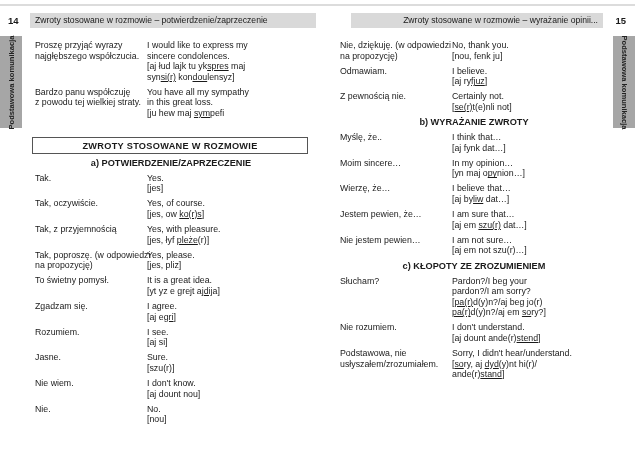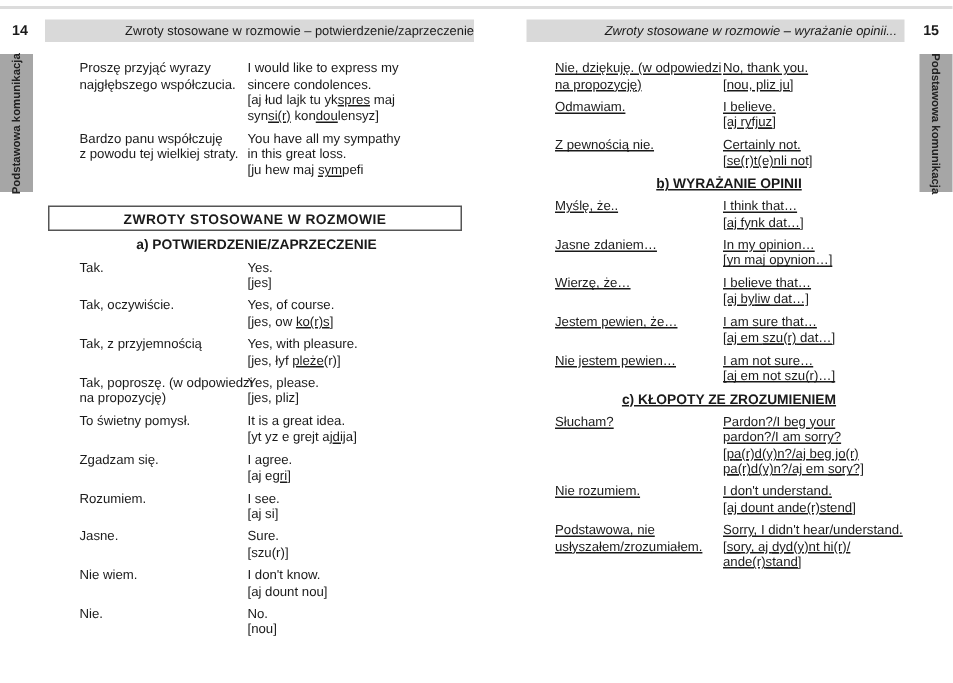--- a/index.html
+++ b/index.html
@@ -22,41 +22,41 @@
   }
   .page.left .pagenum{left:8px;}
   .page.right .pagenum{right:9px;}
 
   .hbar{
     position:absolute;top:13px;height:15px;
     background:#d9d9d9;
     font-size:8.6px;line-height:15px;
     white-space:nowrap;overflow:hidden;
   }
-  .page.left .hbar{left:30px;width:281px;padding-left:5px;text-align:right;}
-  .page.right .hbar{left:33px;width:247px;padding-right:5px;text-align:right;font-style:italic;}
+  .page.left .hbar{left:30px;width:281px;padding-left:5px;text-align:left;}
+  .page.right .hbar{left:33px;width:247px;padding-right:5px;text-align:right;}
 
   .tab{
     position:absolute;top:36px;width:22px;height:92px;
     background:#a6a6a6;
     display:flex;align-items:center;justify-content:center;
   }
   .tab.tab-left{left:0;}
   .tab.tab-right{right:0;}
   .tab span{
     white-space:nowrap;font-weight:bold;font-size:7.6px;color:#222;
   }
   .tab-left span{transform:rotate(-90deg);}
   .tab-right span{transform:rotate(90deg);}
 
   .content{position:absolute;top:40px;}
   .page.left  .content{left:35px;width:272px;}
-  .page.right .content{left:34px;width:268px;text-decoration:underline;}
-
-  .row{display:flex;margin-bottom:4.5px;margin-left:18px;}
+  .page.right .content{left:22px;width:268px;}
+
+  .row{display:flex;margin-bottom:4.5px;}
   .col-pl{width:112px;flex:none;}
   .col-en{flex:1;min-width:0;}
   .ln{font-size:8.8px;line-height:10.6px;white-space:nowrap;}
   .u{text-decoration:underline;}
 
   .boxed{
     border:1px solid #555;
     text-align:center;font-weight:bold;font-size:9.2px;
     padding:3px 0 2px;margin:18px 0 4px -3px;
     width:calc(100% + 2px);
@@ -207,54 +207,54 @@
     <div class="hbar">Zwroty stosowane w rozmowie – wyrażanie opinii...</div>
     <div class="pagenum">15</div>
     <div class="content">
         <div class="row">
           <div class="col-pl">
             <div class="ln">Nie, dziękuję. (w odpowiedzi</div>
             <div class="ln">na propozycję)</div>
           </div>
           <div class="col-en">
             <div class="ln">No, thank you.</div>
-            <div class="ln">[nou, pliz ju]</div>
+            <div class="ln">[nou, fenk ju]</div>
           </div>
         </div>
         <div class="row">
           <div class="col-pl">
             <div class="ln">Odmawiam.</div>
           </div>
           <div class="col-en">
             <div class="ln">I believe.</div>
             <div class="ln">[aj ry<span class="u">fjuz</span>]</div>
           </div>
         </div>
         <div class="row">
           <div class="col-pl">
             <div class="ln">Z pewnością nie.</div>
           </div>
           <div class="col-en">
             <div class="ln">Certainly not.</div>
             <div class="ln">[<span class="u">se(r)</span>t(e)nli not]</div>
           </div>
         </div>
-        <div class="sect">b) WYRAŻANIE OPINII</div>
+        <div class="sect">b) WYRAŻANIE ZWROTY</div>
         <div class="row">
           <div class="col-pl">
             <div class="ln">Myślę, że..</div>
           </div>
           <div class="col-en">
             <div class="ln">I think that…</div>
             <div class="ln">[aj fynk dat…]</div>
           </div>
         </div>
         <div class="row">
           <div class="col-pl">
-            <div class="ln">Jasne zdaniem…</div>
+            <div class="ln">Moim sincere…</div>
           </div>
           <div class="col-en">
             <div class="ln">In my opinion…</div>
             <div class="ln">[yn maj o<span class="u">py</span>nion…]</div>
           </div>
         </div>
         <div class="row">
           <div class="col-pl">
             <div class="ln">Wierzę, że…</div>
           </div>

